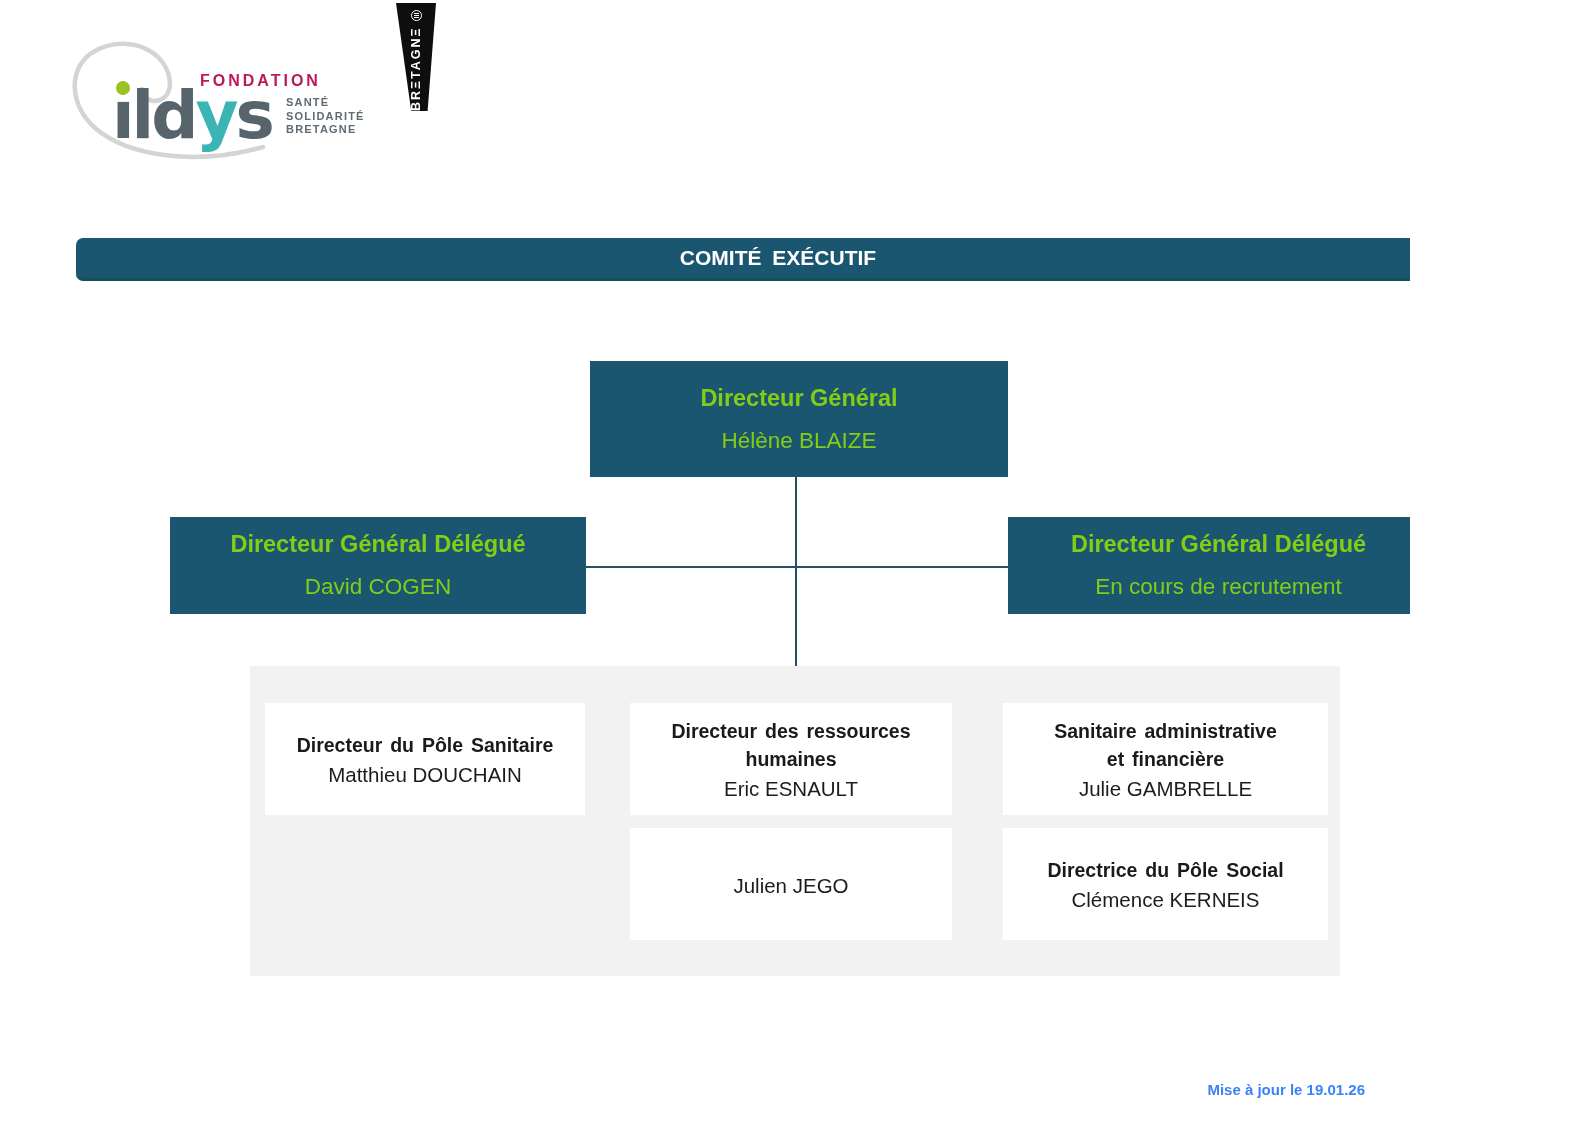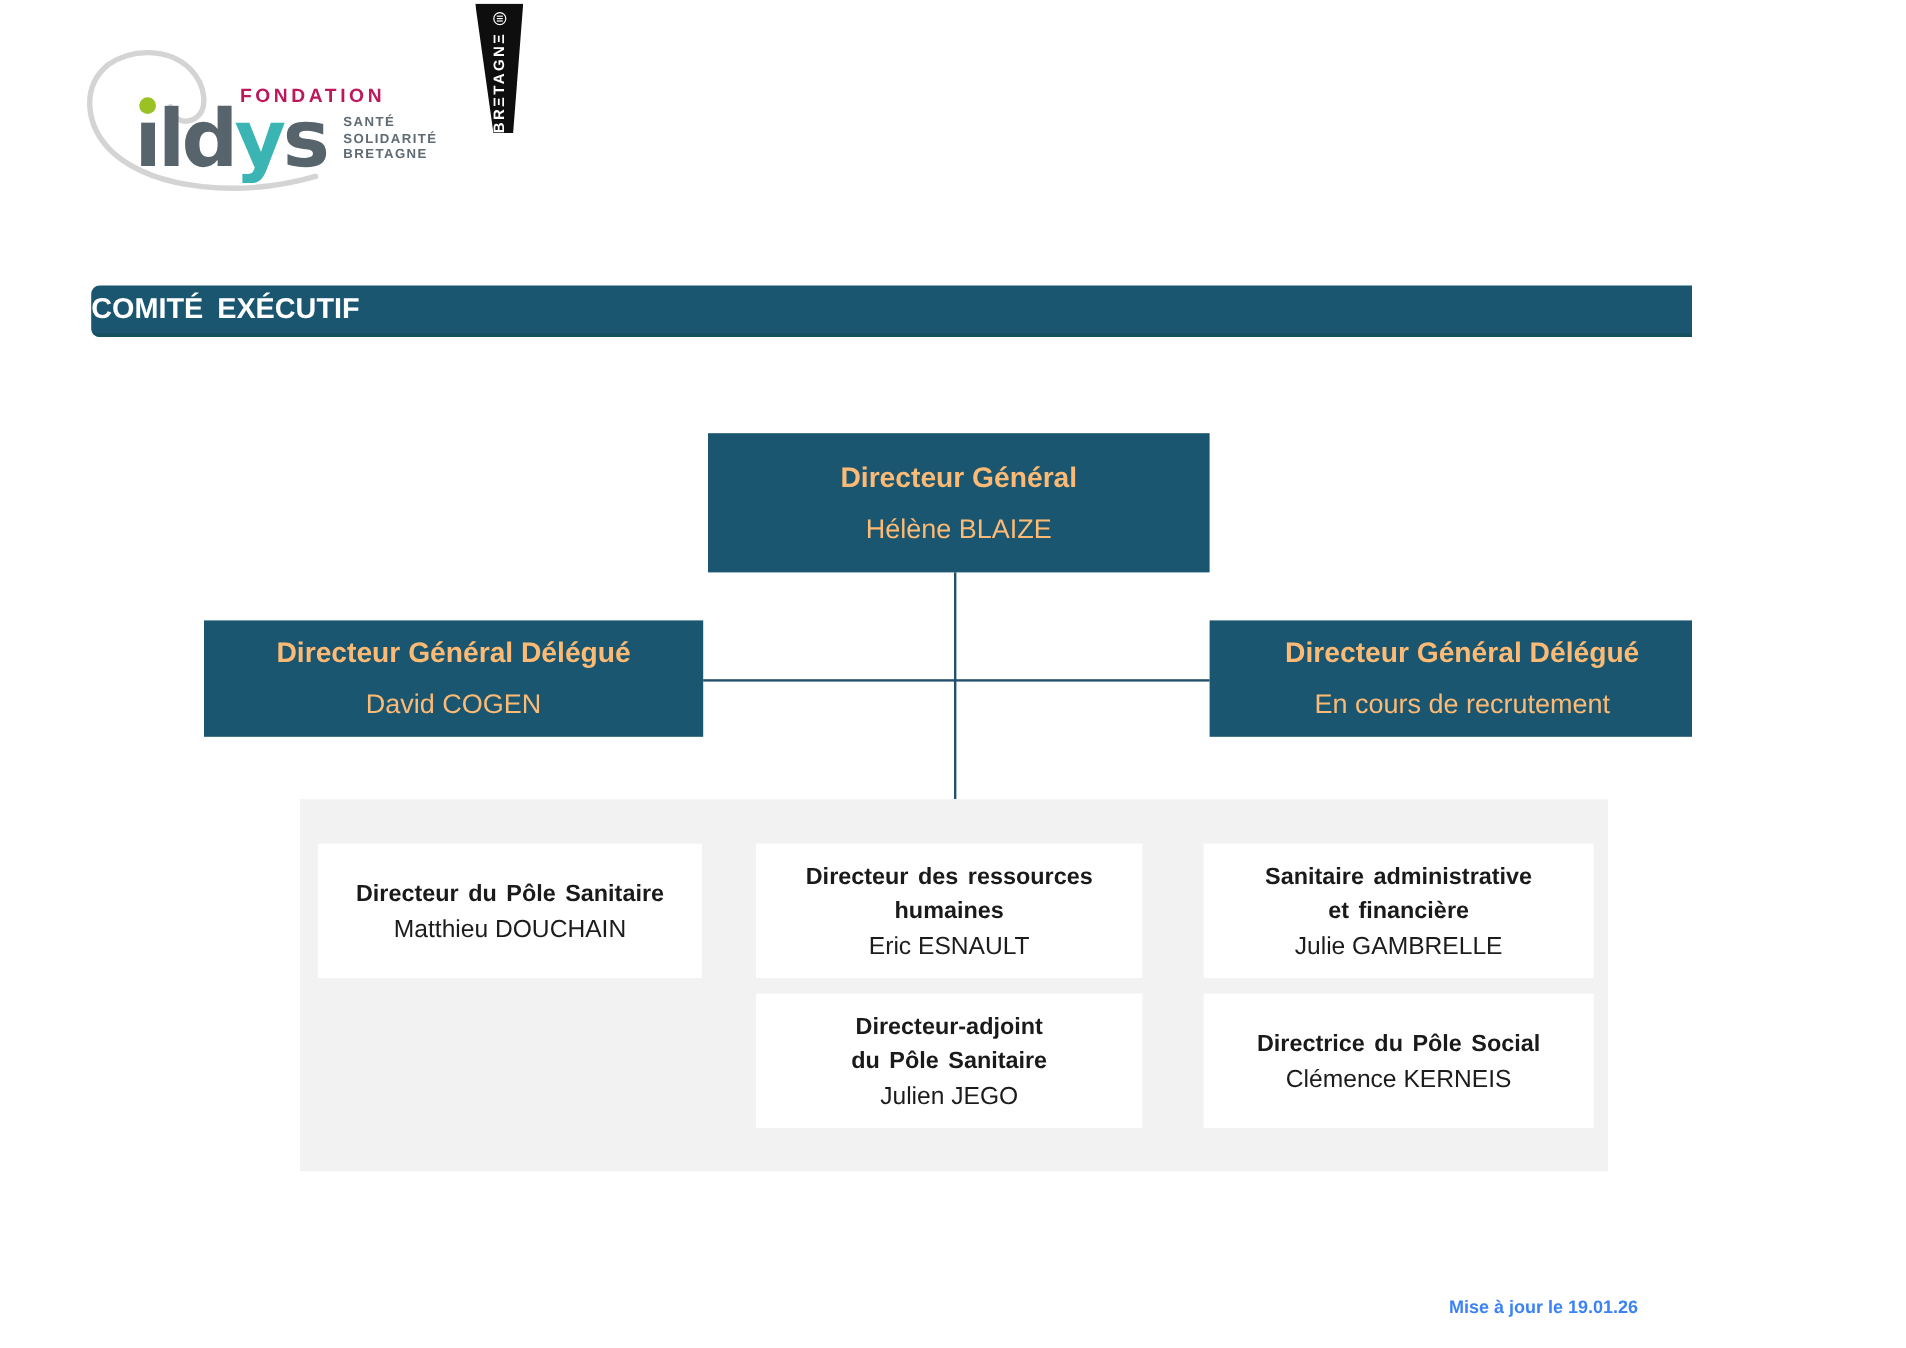--- a/index.html
+++ b/index.html
@@ -45,27 +45,27 @@
     writing-mode: vertical-rl; transform: rotate(180deg);
     color: #ffffff; font-weight: bold; font-size: 12.5px; letter-spacing: 2px;
     margin-top: 2px;
   }
 
   
   .banner {
     position: absolute; left: 76px; top: 238px; width: 1404px; height: 40px;
     background: #1a5670; border-radius: 7px;
     border-bottom: 3px solid #15505f;
-    display: flex; align-items: center; 
-    color: #ffffff; font-weight: bold; font-size: 24px; word-spacing: 5px;
+    display: flex; align-items: center; justify-content: center;
+    color: #ffffff; font-weight: bold; font-size: 21px; word-spacing: 5px;
   }
 
   
   .teal-box {
-    position: absolute; background: #1a5670; color: #fdba74;
+    position: absolute; background: #1a5670; color: #84cc16;
     display: flex; flex-direction: column; align-items: center; justify-content: center;
     text-align: center;
     gap: 16px;
   }
   .teal-box .t { font-weight: bold; font-size: 23.5px; }
   .teal-box .n { font-weight: 400; font-size: 22.5px; margin-top: 0; }
   .box-dg    { left: 590px;  top: 361px; width: 418px; height: 116px; }
   .box-left  { left: 170px;  top: 517px; width: 416px; height: 97px; }
   .box-right { left: 1008px; top: 517px; width: 421px; height: 97px; }
 
@@ -166,22 +166,20 @@
     <div class="t">Directeur des ressources
 humaines</div>
     <div class="n">Eric ESNAULT</div>
   </div>
   <div class="member col3 row1">
     <div class="t">Sanitaire administrative
 et financière</div>
     <div class="n">Julie GAMBRELLE</div>
   </div>
   <div class="member col2 row2">
-    <div class="t">Directeur-adjoint
-du Pôle Sanitaire</div>
     <div class="n">Julien JEGO</div>
   </div>
   <div class="member col3 row2">
     <div class="t">Directrice du Pôle Social</div>
     <div class="n">Clémence KERNEIS</div>
   </div>
 
   <div class="footer-note">Mise à jour le 19.01.26</div>
 
 </div>

